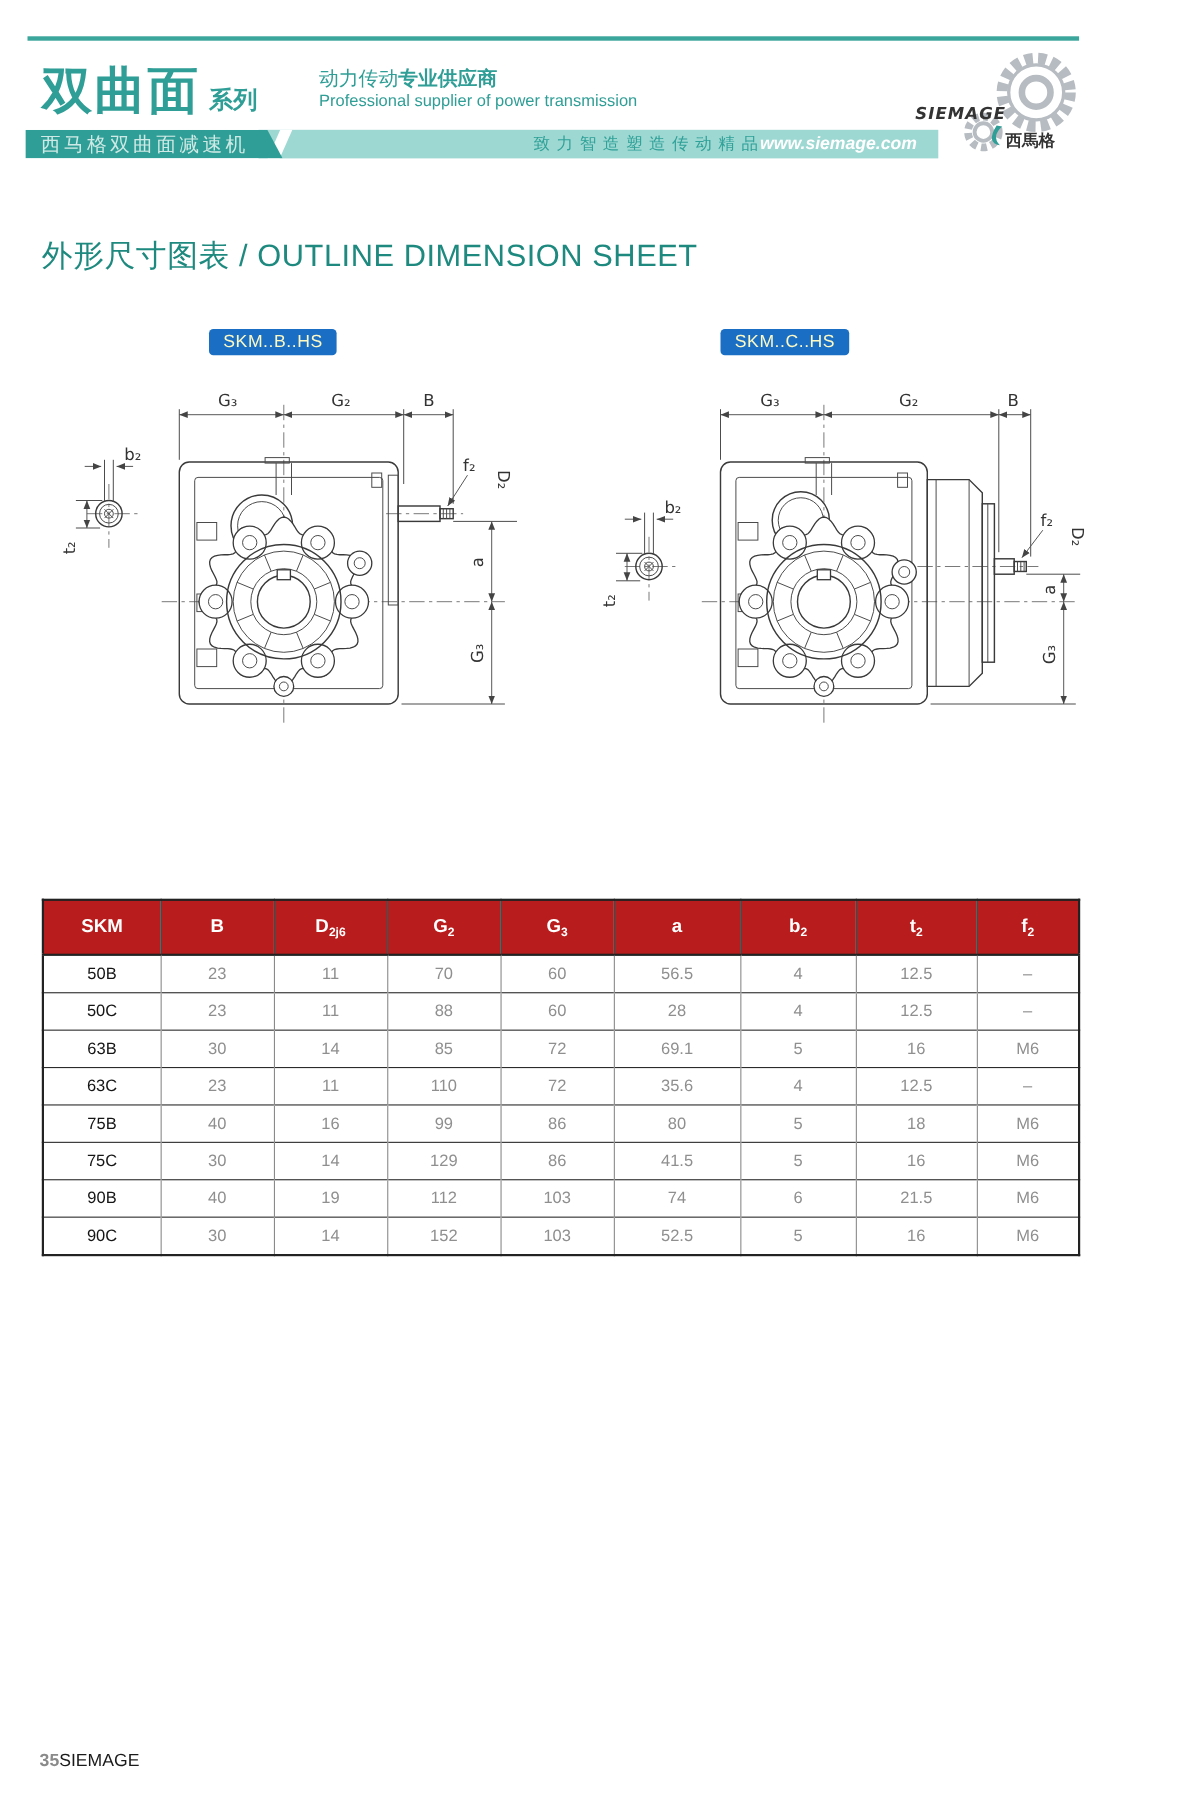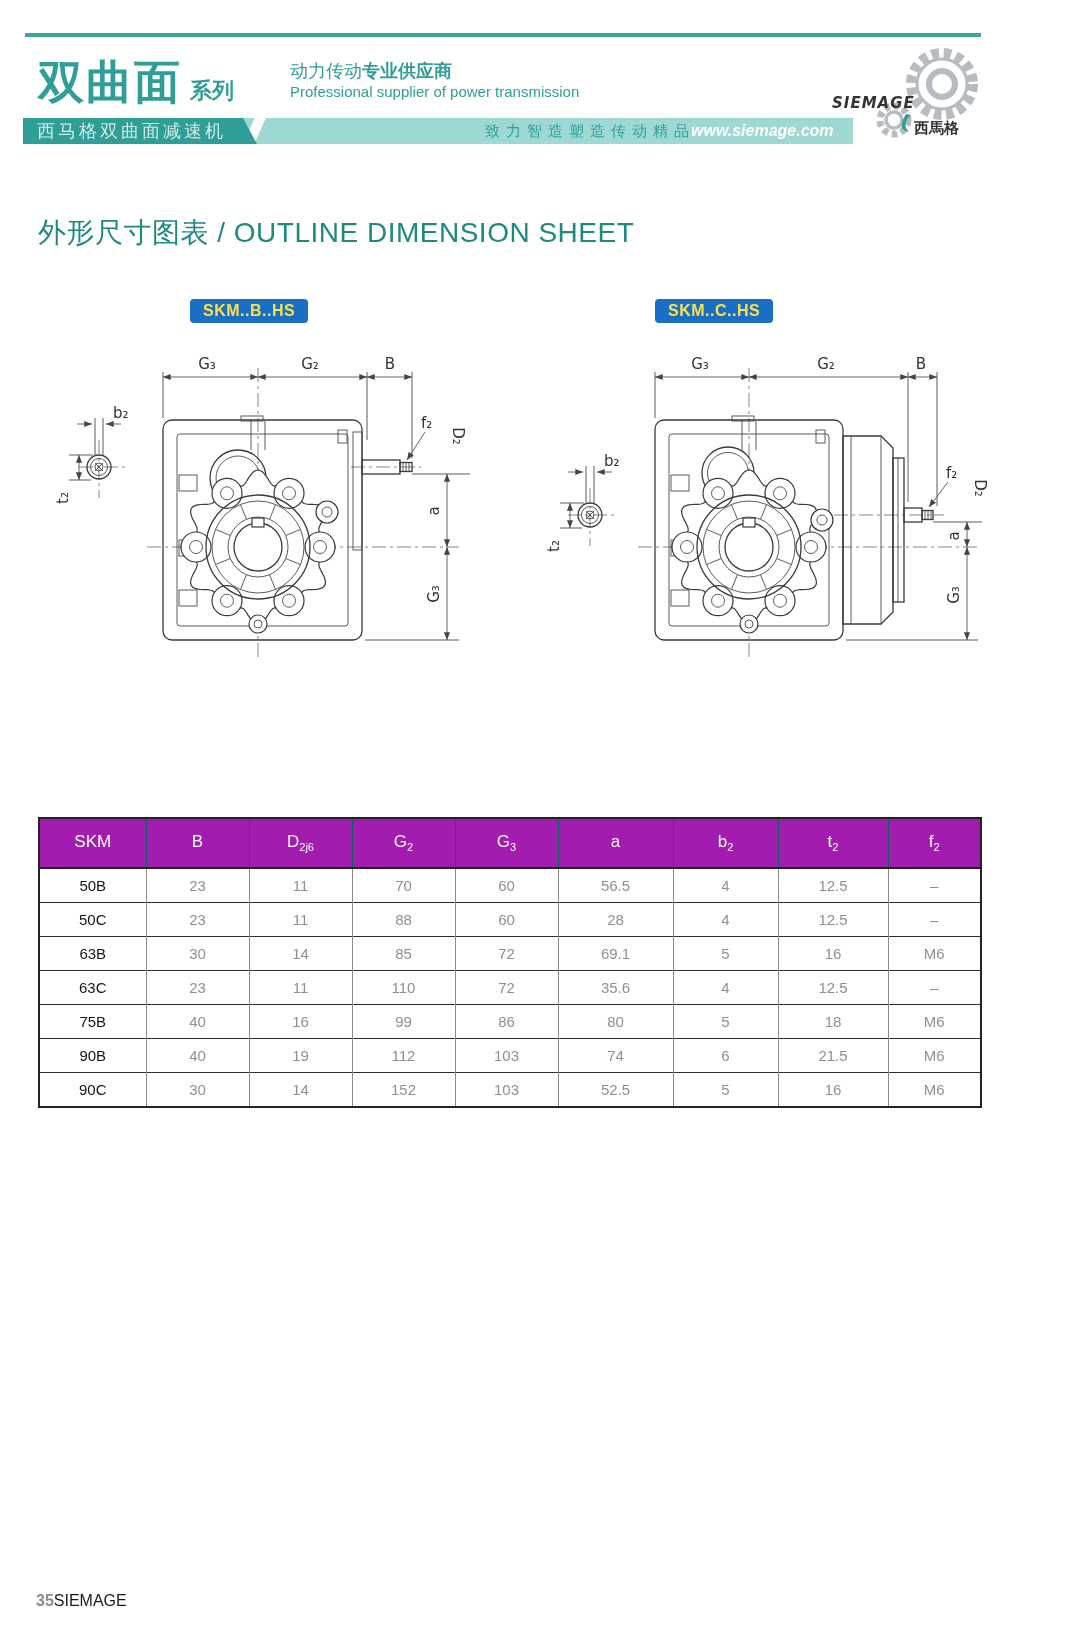--- a/index.html
+++ b/index.html
@@ -28,37 +28,37 @@
   .mid-slogan .cn{font-size:18px;}
   .mid-slogan .cn b{font-weight:bold;}
   .mid-slogan .en{font-size:15px;}
   .logo{left:790px;top:44px;width:250px;height:105px;z-index:5;}
 
   
   .page-title{left:38px;top:214px;font-size:28px;font-weight:normal;color:#1e8a7f;
               letter-spacing:0.5px;white-space:nowrap;}
 
   
-  .dwg-label{background:#1a6fc4;color:#fde047;font-size:16px;font-weight:bold;
+  .dwg-label{background:#1a6fc4;color:#fef9c3;font-size:16px;font-weight:normal;
              padding:3px 13px;border-radius:4px;letter-spacing:0.5px;}
   .dwg-label-left{left:190px;top:299px;}
   .dwg-label-right{left:655px;top:299px;text-align:center;}
 
   .dwg{left:0;top:0;}
   svg text{font-family:"DejaVu Sans","Liberation Sans",sans-serif;font-size:15px;fill:#333;}
   .oln{fill:none;stroke:#3a3a3a;stroke-width:1.3;}
   .thin{fill:none;stroke:#4a4a4a;stroke-width:0.9;}
   .dim{fill:none;stroke:#555;stroke-width:0.9;}
   .ctr{fill:none;stroke:#666;stroke-width:0.8;stroke-dasharray:14 4 3 4;}
   .wfill{fill:#ffffff;stroke:#3a3a3a;stroke-width:1.2;}
 
   
   .dim-table{left:38px;top:817px;width:942px;border-collapse:collapse;
              border:2px solid #222;table-layout:fixed;}
-  .dim-table th{background:#a21caf;color:#ffffff;height:46px;font-weight:normal;
+  .dim-table th{background:#b91c1c;color:#ffffff;height:46px;font-weight:bold;
                 border-left:1px solid #0b6361;border-bottom:2px solid #222;}
   .dim-table th:first-child{border-left:none;}
   .dim-table th .m{font-size:17px;}
   .dim-table th .s{font-size:11px;vertical-align:sub;}
   .dim-table td{height:31px;text-align:center;font-size:15px;color:#8f8f8f;
                 border-left:1px solid #8a8a8a;border-top:1.6px solid #2b2b2b;}
   .dim-table td:first-child{color:#151515;border-left:none;}
 
   
   .footer{left:36px;top:1592px;font-size:16px;white-space:nowrap;}
@@ -414,20 +414,31 @@
         <td>40</td>
         <td>16</td>
         <td>99</td>
         <td>86</td>
         <td>80</td>
         <td>5</td>
         <td>18</td>
         <td>M6</td>
       </tr>
 
+      <tr>
+        <td>75C</td>
+        <td>30</td>
+        <td>14</td>
+        <td>129</td>
+        <td>86</td>
+        <td>41.5</td>
+        <td>5</td>
+        <td>16</td>
+        <td>M6</td>
+      </tr>
 
       <tr>
         <td>90B</td>
         <td>40</td>
         <td>19</td>
         <td>112</td>
         <td>103</td>
         <td>74</td>
         <td>6</td>
         <td>21.5</td>

